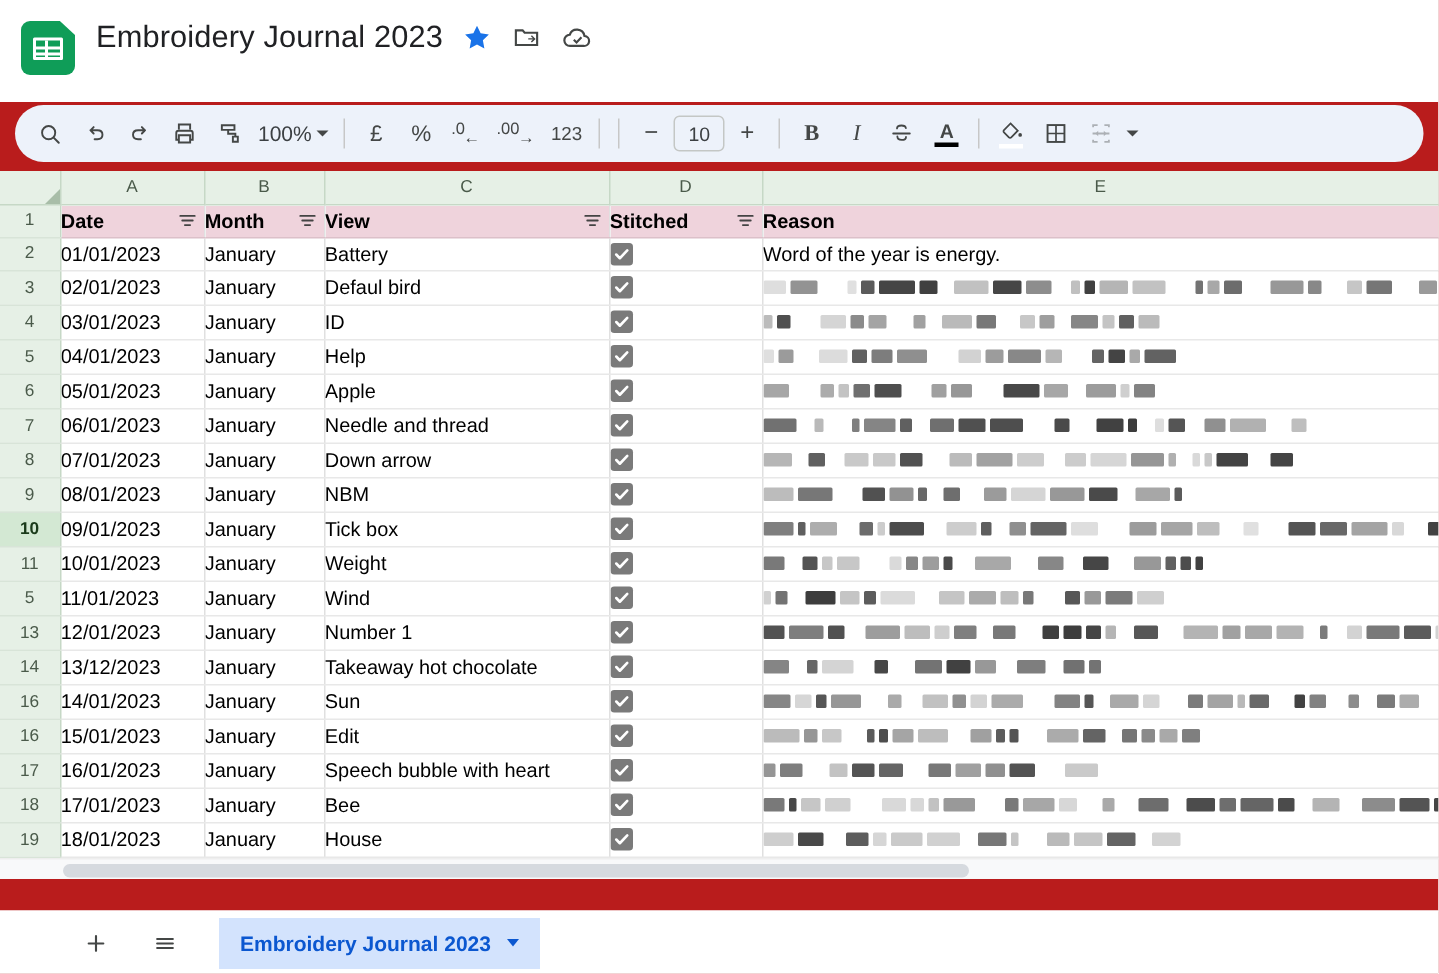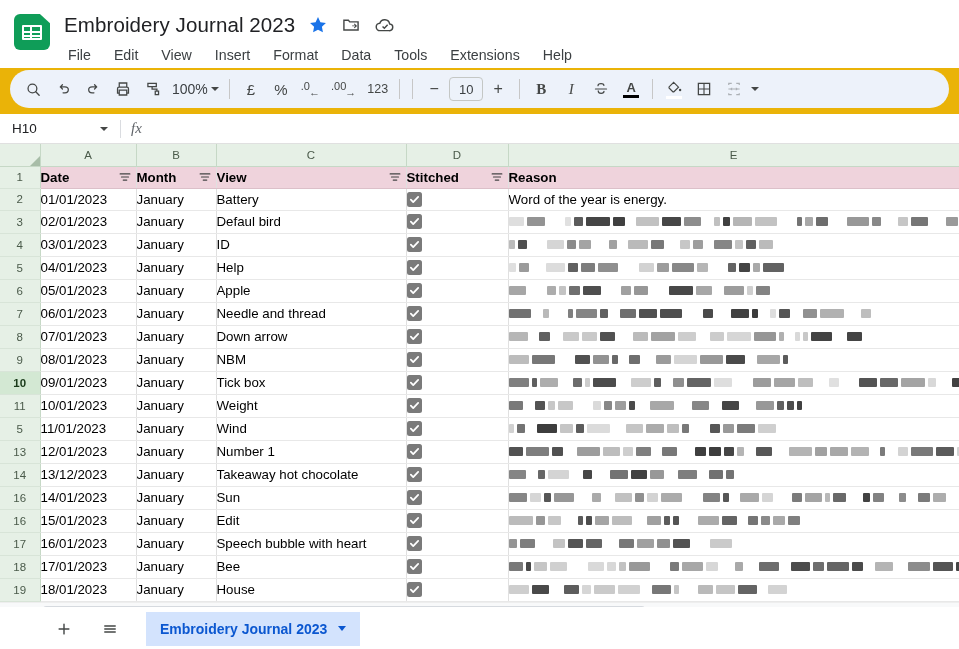--- a/index.html
+++ b/index.html
@@ -5,21 +5,21 @@
   * { box-sizing: border-box; margin: 0; padding: 0; }
   html, body {
     width: 959px; height: 649px;
     font-family: "Liberation Sans", sans-serif;
     background: #ffffff;
     overflow: hidden;
     -webkit-font-smoothing: antialiased;
   }
 
   
-  #app { width: 959px; height: 649px; position: relative; background:#eab308; }
+  #app { width: 959px; height: 649px; position: relative; background:#b91c1c; }
 
   .topbar {
     display: flex; align-items: flex-start;
     padding: 10px 0 0 14px;
     height: 68px;
     background: #ffffff;
   }
   .docs-logo {
     width: 36px; height: 36px;
     background: #0f9d58;
@@ -234,31 +234,20 @@
         </span>
 
         <span class="ticon">
           <svg width="22" height="20" viewBox="0 0 24 22">
             <path fill="none" stroke="#444746" stroke-width="1.6" d="M6.6 17.2A4.1 4.1 0 016.3 9a5.6 5.6 0 0110.8.8 3.6 3.6 0 01-.6 7.4z"></path>
             <path fill="none" stroke="#444746" stroke-width="1.6" d="M9.3 12.6l2 2 3.6-3.8"></path>
           </svg>
         </span>
       </div>
 
-      <div class="menubar">
-        <div class="menu-item">File</div>
-        <div class="menu-item">Edit</div>
-        <div class="menu-item">View</div>
-        <div class="menu-item">Insert</div>
-        <div class="menu-item">Format</div>
-        <div class="menu-item">Data</div>
-        <div class="menu-item">Tools</div>
-        <div class="menu-item">Extensions</div>
-        <div class="menu-item">Help</div>
-      </div>
     </div>
   </div>
 
   <div class="toolbar-wrap">
     <div class="toolbar">
 
       <div class="tb">
         <svg width="17" height="17" viewBox="0 0 24 24">
             <circle cx="10.5" cy="10.5" r="6.2" fill="none" stroke="#444746" stroke-width="1.8"></circle>
             <path stroke="#444746" stroke-width="1.9" stroke-linecap="round" d="M15.2 15.2L20 20"></path>
@@ -356,29 +345,20 @@
       <div class="tb">
         <svg width="18" height="18" viewBox="0 0 24 24" opacity="0.38">
           <path fill="none" stroke="#444746" stroke-width="1.6" d="M5 6.5V4.5h4M19 6.5V4.5h-4M5 17.5v2h4M19 17.5v2h-4M4.5 12h15"></path>
           <path fill="#444746" d="M9.5 9.6l-2.4 2.4 2.4 2.4zM14.5 9.6l2.4 2.4-2.4 2.4z"></path>
         </svg>
       </div>
       <span class="caret" style="margin-left:2px"></span>
     </div>
   </div>
 
-  <div class="formula-bar">
-    <div class="namebox">
-      <span>H10</span>
-      <span class="caret"></span>
-    </div>
-    <div class="fx-sep"></div>
-    <span class="fx">fx</span>
-    <div class="formula-input"></div>
-  </div>
 
   <div class="grid-area">
     <table class="sheet">
       <colgroup>
         <col style="width:40px">
           <col style="width:96px">
           <col style="width:80px">
         <col style="width:190px">
           <col style="width:102px">
           <col style="width:451px">

